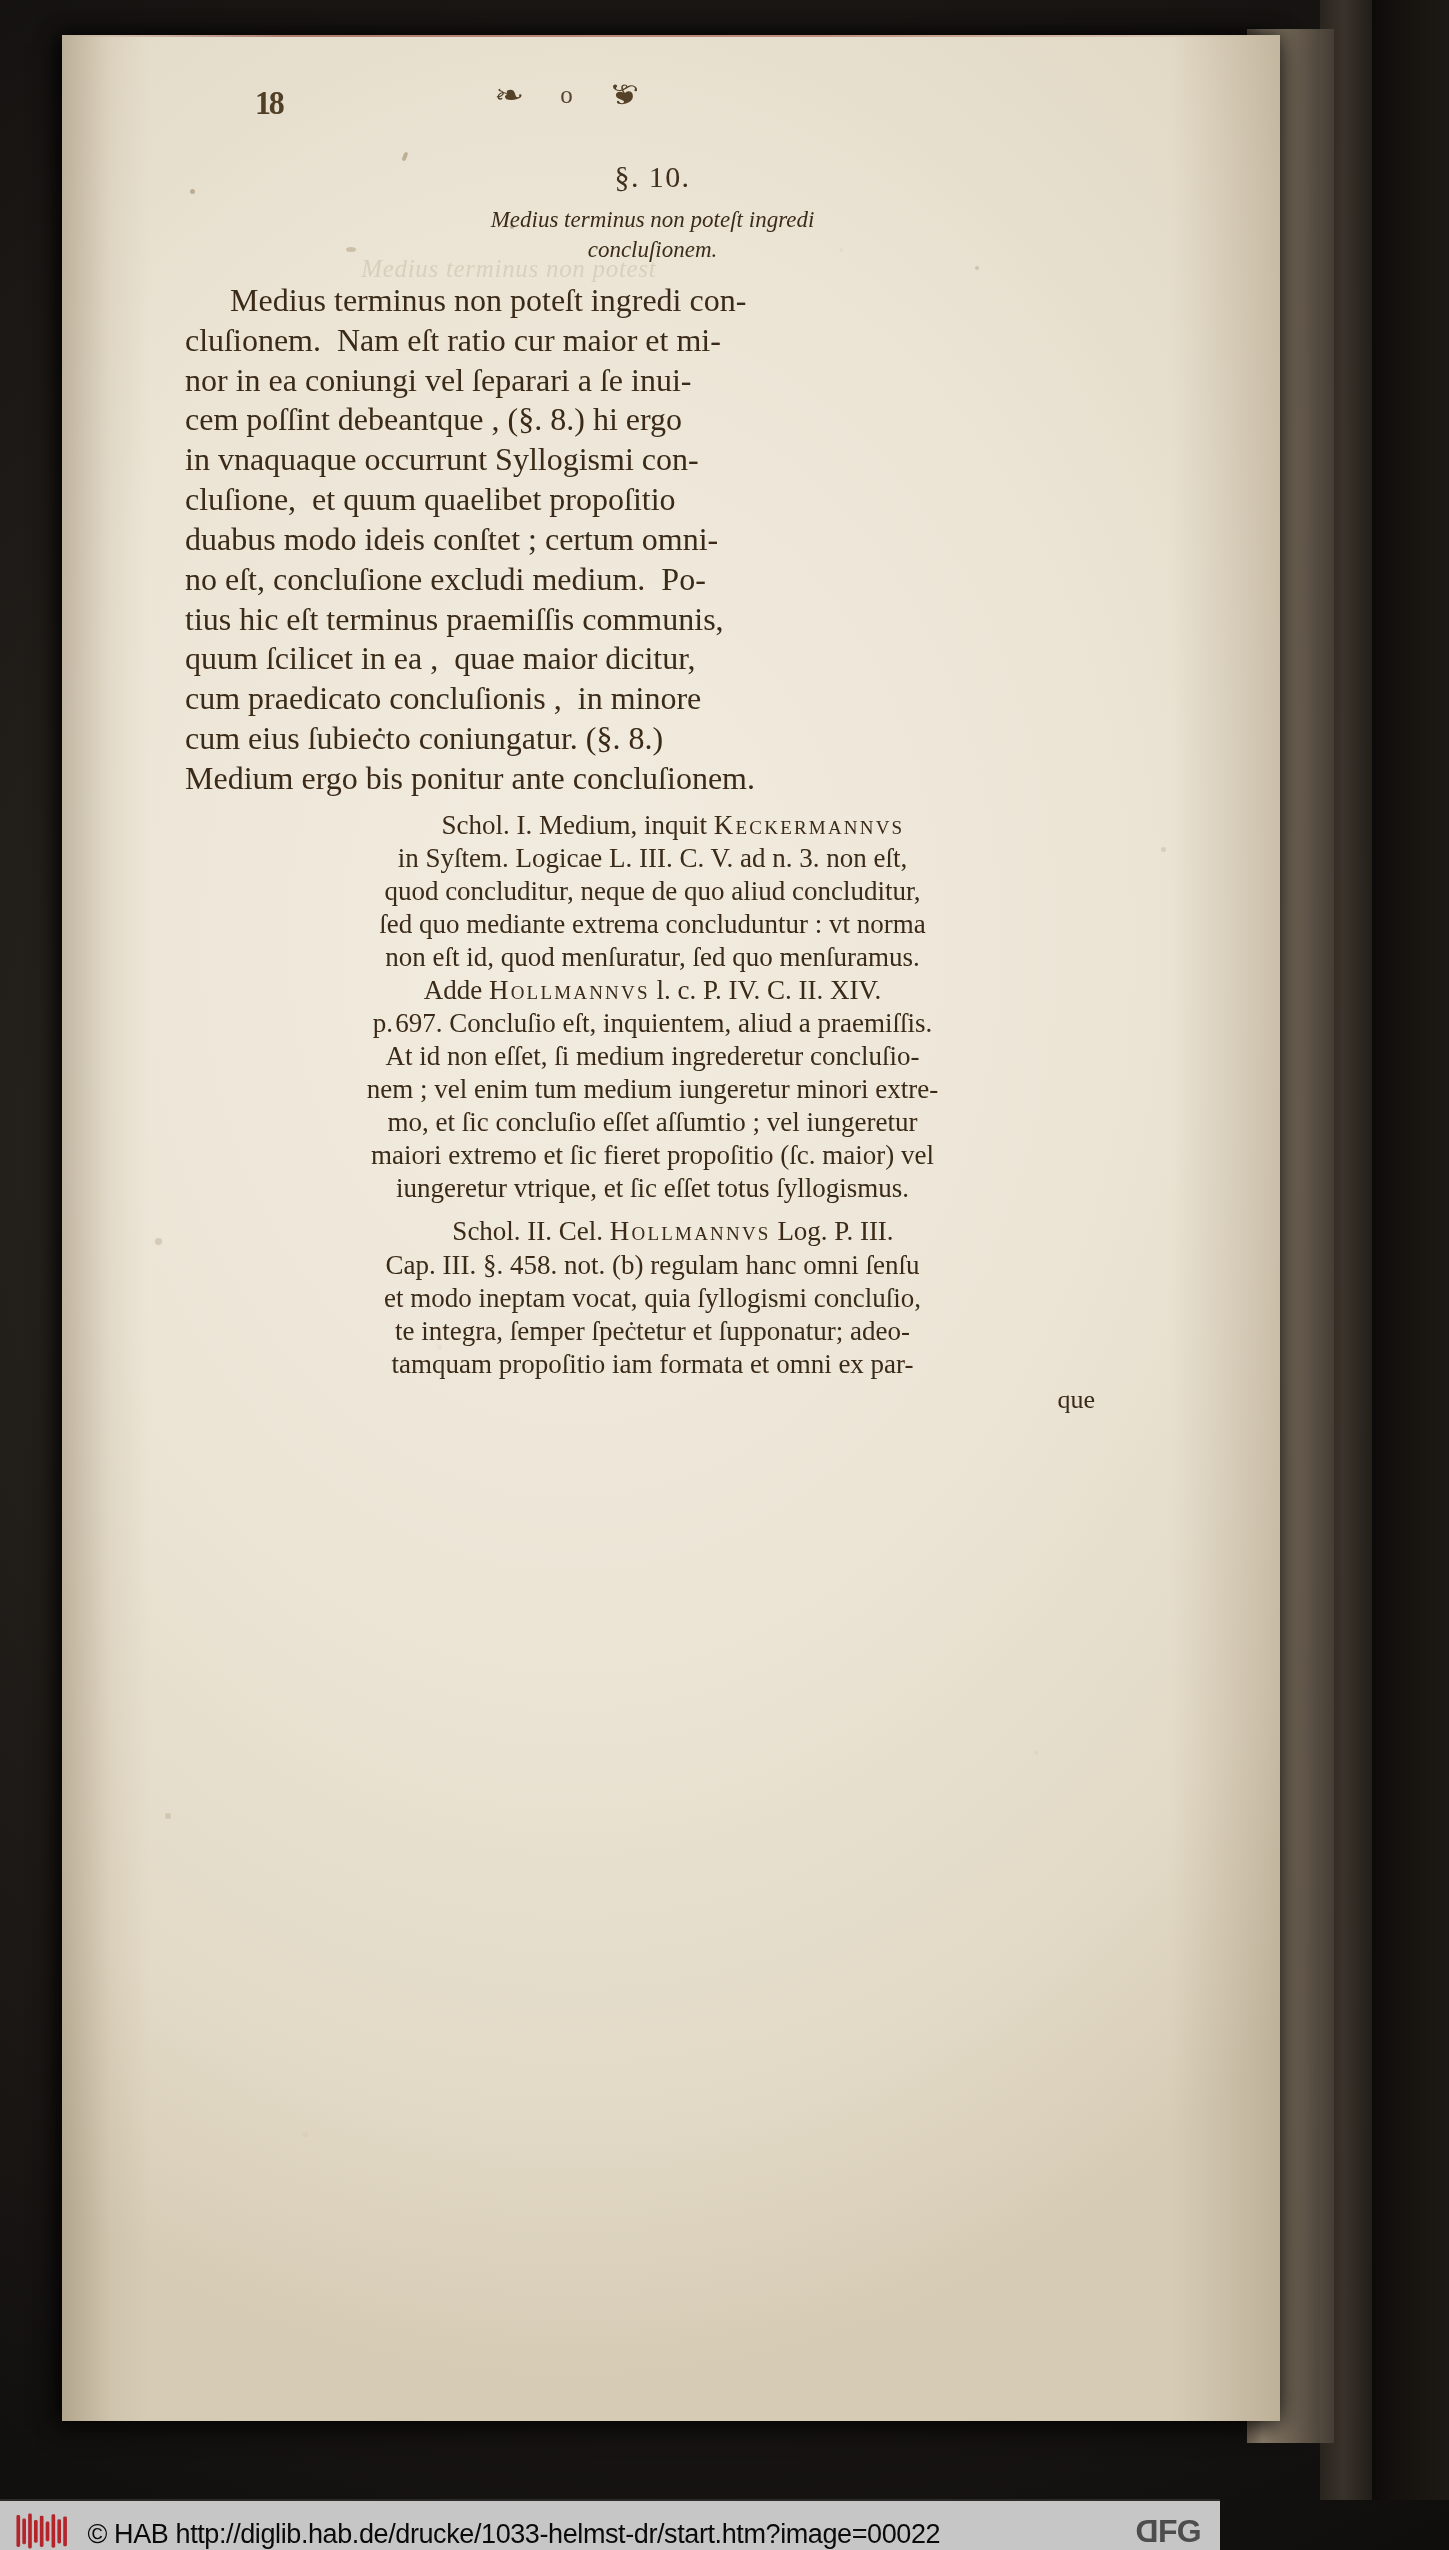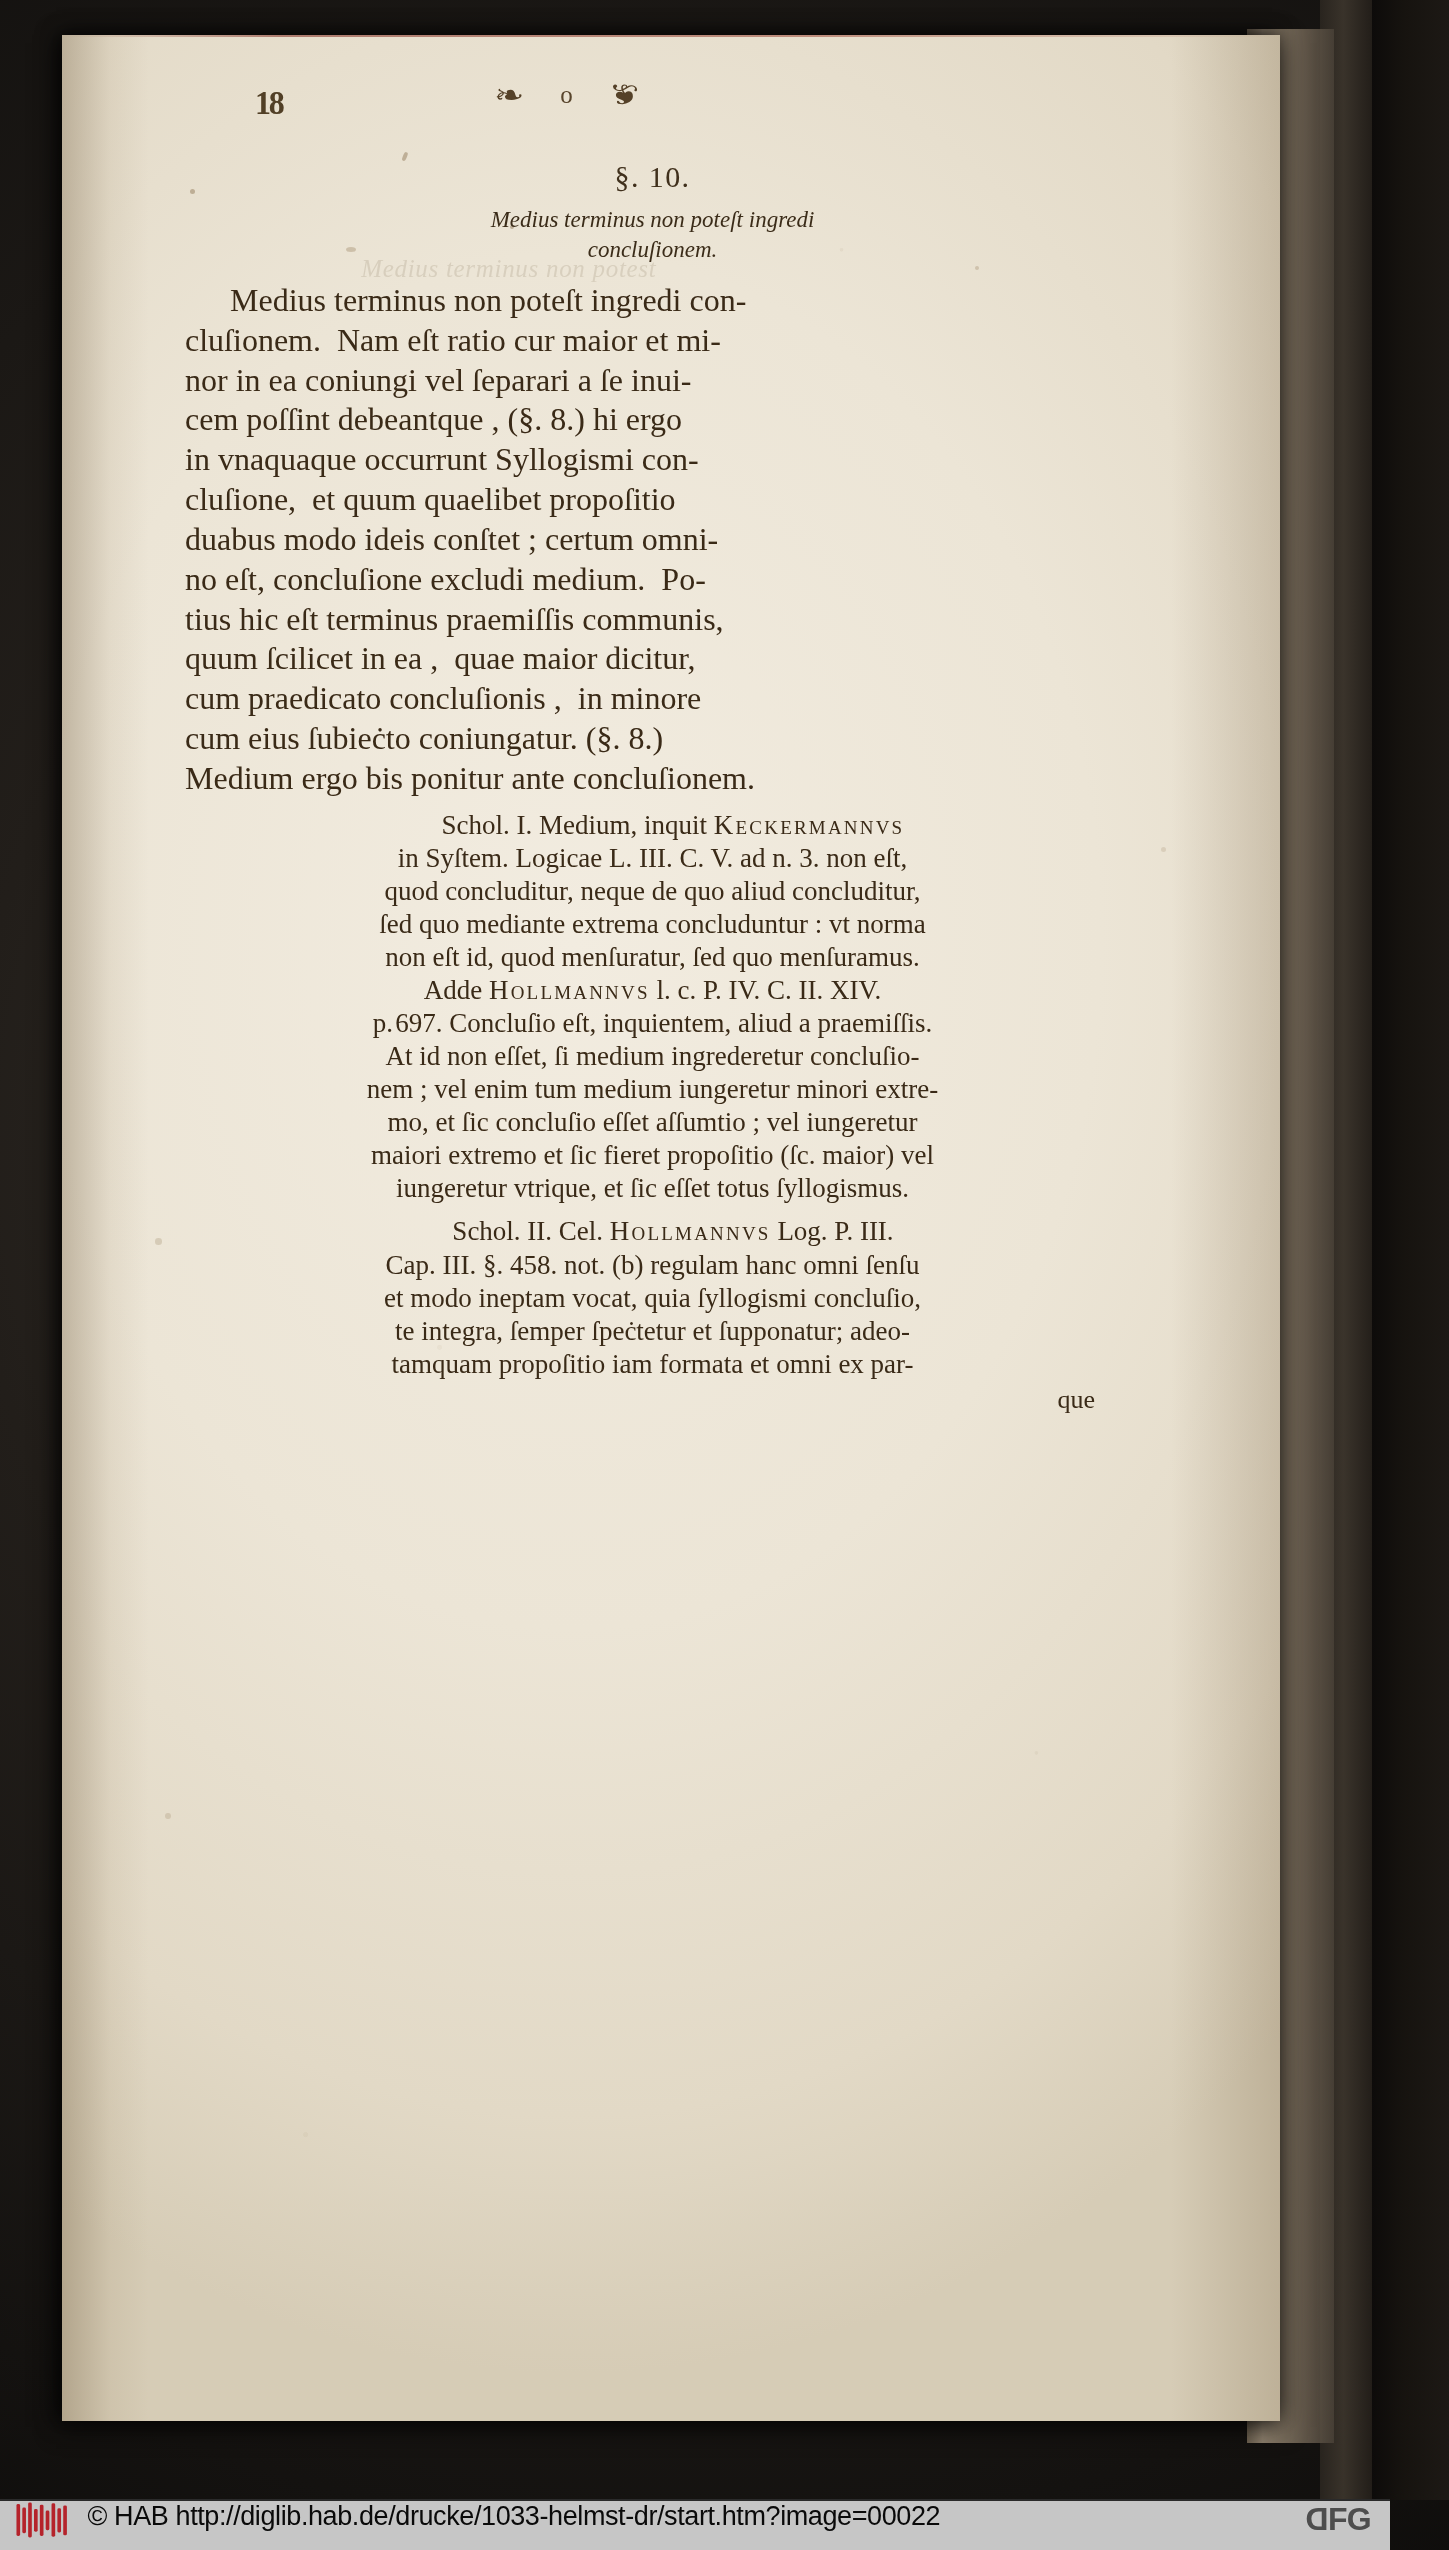--- a/index.html
+++ b/index.html
@@ -241,25 +241,25 @@
     position: absolute;
     border-radius: 50%;
     background: rgba(122,92,54,.38);
     pointer-events: none;
   }
 
   
   .footer {
     position: absolute;
     left: 0; bottom: 0;
-    width: 1390px;
+    width: 1220px;
     height: 51px;
     background: #c6c6c6;
     display: flex;
-    align-items: flex-start;
+    align-items: flex-end;
     border-top: 2.9px solid #2a2a2a;
   }
   .hab-logo {
     width: 57px;
     height: 38px;
     margin-left: 14.5px;
     margin-right: 16px;
     flex: none;
     display: block;
   }

